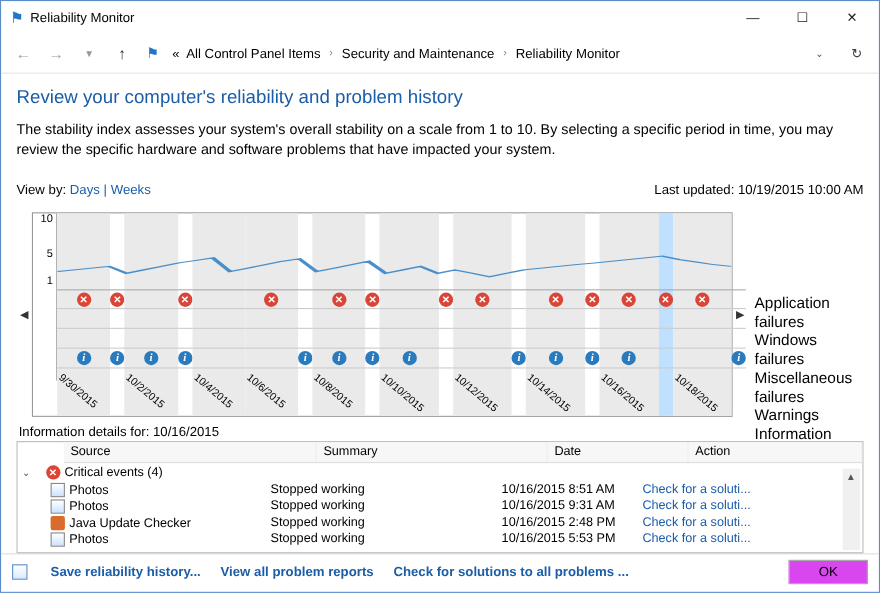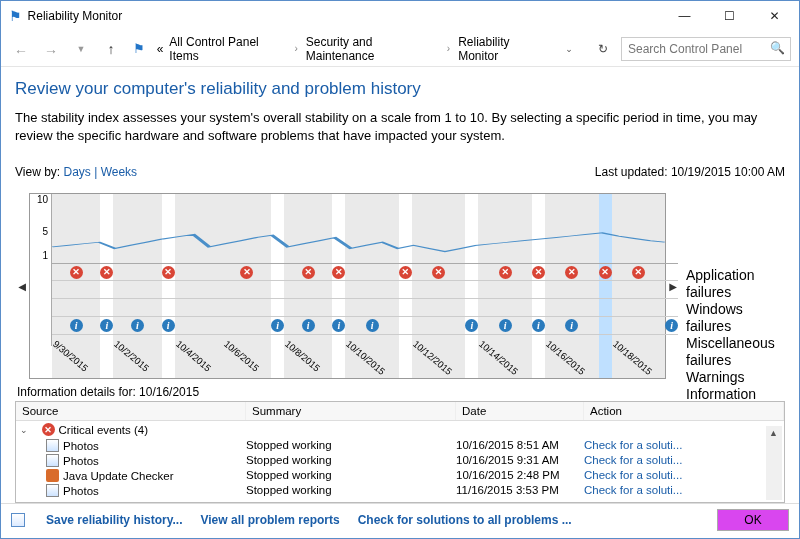--- a/index.html
+++ b/index.html
@@ -38,21 +38,21 @@
 .top { height: 70px; position: relative; border-bottom: 1px solid #aaa; }
 .cell { height: 18px; border-bottom: 1px solid #ccc; display: flex; align-items: center; justify-content: center; }
 .datelbl { height: 44px; font-size: 9.5px; display: flex; justify-content: center; padding-top: 3px; }
 .datelbl span { transform: rotate(40deg); transform-origin: left top; white-space: nowrap; margin-left: 6px; }
 .reddot { width: 13px; height: 13px; border-radius: 50%; background: #d94536; color: #fff; font-size: 9px; display: flex; align-items: center; justify-content: center; font-weight: bold; }
 .bluedot { width: 13px; height: 13px; border-radius: 50%; background: #2a7bbd; color: #fff; font-size: 10px; display: flex; align-items: center; justify-content: center; font-weight: bold; font-family: Georgia, serif; font-style: italic;}
 svg.lines { position: absolute; left: 22px; right: 0; top: 0; height: 70px; width: calc(100% - 22px); pointer-events: none; }
 .legend { width: 105px; font-size: 14px; padding: 74px 0 0 6px; line-height: 17px; }
 .details-label { font-size: 12px; margin: 6px 0 2px 2px; }
 .grid-wrap { border: 1px solid #bbb; height: 102px; overflow: hidden; position: relative; }
-.grid-head { display: flex; background: #f7f7f7; border-bottom: 1px solid #ddd; font-size: 11.5px; }
+.grid-head { display: flex; background: #f7f7f7; border-bottom: 1px solid #ddd; font-size: 11.5px; margin-left: 42px; }
 .grid-head div { padding: 3px 6px; border-right: 1px solid #eee; }
 .gh-src { width: 230px; } .gh-sum { width: 210px; } .gh-date { width: 128px; } .gh-act { flex: 1; }
 .grp { display: flex; align-items: center; padding: 2px 2px; font-size: 11.5px; }
 .grp .reddot { margin: 0 4px 0 14px; }
 .row { display: flex; font-size: 11.5px; padding: 1px 0; }
 .row .c1 { width: 230px; padding-left: 30px; display: flex; align-items: center; gap: 4px; }
 .row .c2 { width: 210px; } .row .c3 { width: 128px; }
 .row .c4 { flex: 1; color: #1a5da8; }
 .appicon { width: 13px; height: 13px; border: 1px solid #888; background: linear-gradient(#fff,#cde3ff); display: inline-block; }
 .javaicon { width: 13px; height: 13px; background: #d96c2c; border-radius: 2px; display: inline-block; }
@@ -84,24 +84,20 @@
   <div class="crumbs">
     <span class="crumb-item">«</span>
     <span class="crumb-item">All Control Panel Items</span>
     <span class="crumb-sep">›</span>
     <span class="crumb-item">Security and Maintenance</span>
     <span class="crumb-sep">›</span>
     <span class="crumb-item">Reliability Monitor</span>
   </div>
   <div class="navbtn" style="font-size:9px;color:#555">⌄</div>
   <div class="refresh">↻</div>
-  <div class="search">
-    <input placeholder="Search Control Panel" style="">
-    <span class="sicon">🔍</span>
-  </div>
 </div>
 
 <div class="content">
   <h1 class="heading">Review your computer's reliability and problem history</h1>
   <p class="desc">The stability index assesses your system's overall stability on a scale from 1 to 10. By selecting a specific period in time, you may review the specific hardware and software problems that have impacted your system.</p>
 
   <div class="viewrow">
     <div>
       <span>View by:</span>
       <a href="#">Days</a>
@@ -416,21 +412,21 @@
           <div class="c2">Stopped working</div>
           <div class="c3">10/16/2015 2:48 PM</div>
           <div class="c4">Check for a soluti...</div>
         </div>
         <div class="row">
           <div class="c1">
             <span class="appicon"></span>
             <span>Photos</span>
           </div>
           <div class="c2">Stopped working</div>
-          <div class="c3">11/16/2015 3:53 PM</div>
+          <div class="c3">10/16/2015 5:53 PM</div>
           <div class="c4">Check for a soluti...</div>
         </div>
       </div>
     <div class="scroll-ind">
         <span class="up">▲</span>
       </div>
   </div>
 </div>
 
 <div class="footer">

